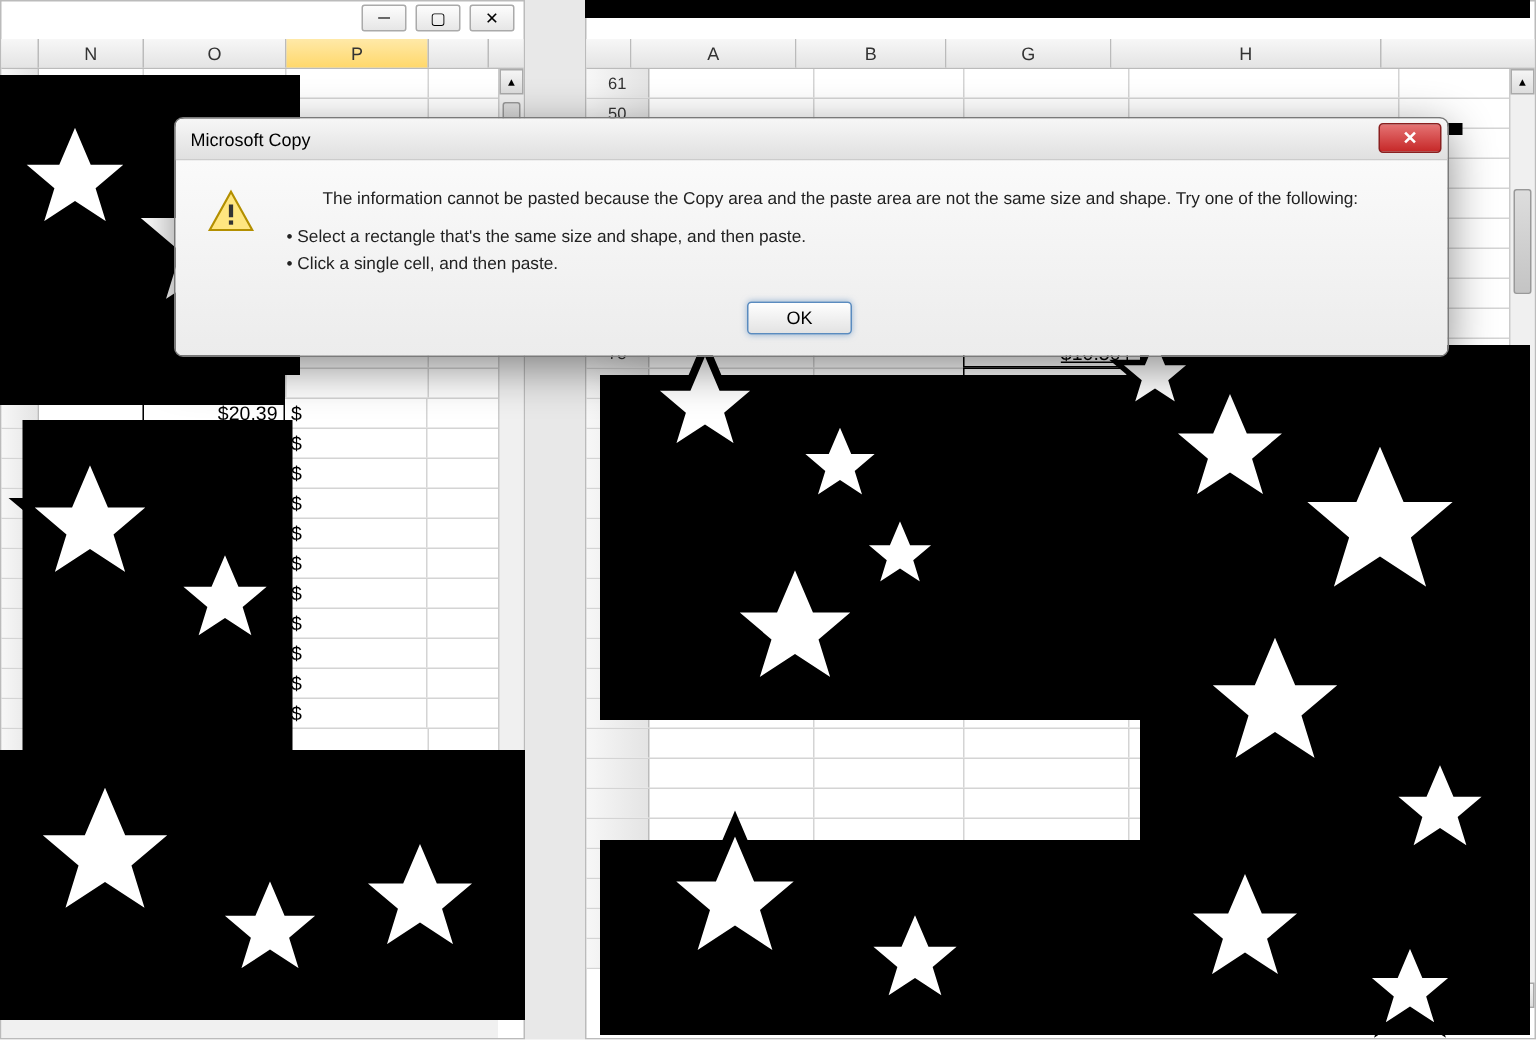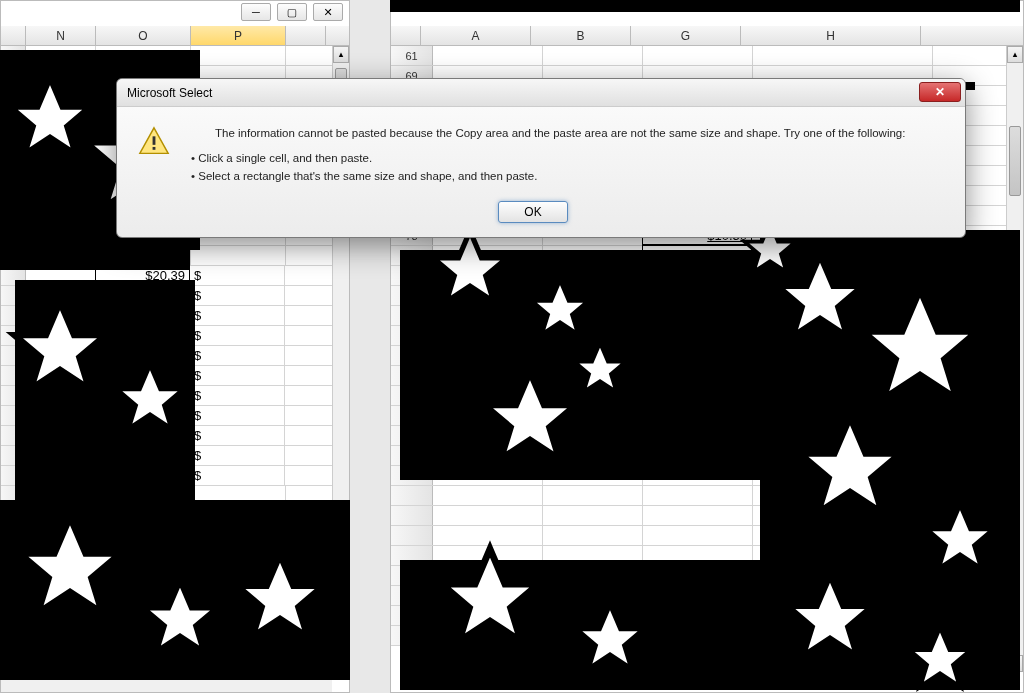--- a/index.html
+++ b/index.html
@@ -489,21 +489,21 @@
 
   <div class="grid-body" id="right-grid">
       <div class="row">
         <div class="row-head">61</div>
         <div class="cell col-A"></div>
         <div class="cell col-B"></div>
         <div class="cell col-G"></div>
         <div class="cell col-H"></div>
       </div>
       <div class="row">
-        <div class="row-head">69</div>
+        <div class="row-head">50</div>
         <div class="cell col-A"></div>
         <div class="cell col-B"></div>
         <div class="cell col-G"></div>
         <div class="cell col-H"></div>
       </div>
       <div class="row">
         <div class="row-head">70</div>
         <div class="cell col-A"></div>
         <div class="cell col-B"></div>
         <div class="cell col-G"></div>
@@ -745,33 +745,33 @@
     <use href="#star" transform="translate(960,540) scale(1.2)"></use>
     <use href="#star" transform="translate(830,620) scale(1.5)"></use>
     <use href="#star" transform="translate(940,660) scale(1.1)"></use>
     <use href="#star" transform="translate(770,250) scale(0.9)"></use>
   </g>
 </svg>
 </div>
 
 <div class="dialog">
   <div class="dialog-titlebar">
-    <span>Microsoft Select</span>
+    <span>Microsoft Copy</span>
     <div class="dialog-close">✕</div>
   </div>
   <div class="dialog-body">
     <svg class="warn-icon" viewBox="0 0 48 48">
       <path d="M24 4 L44 40 L4 40 Z" fill="#ffe680" stroke="#b38f00" stroke-width="2"></path>
       <rect x="22" y="16" width="4" height="12" fill="#333"></rect>
       <rect x="22" y="31" width="4" height="4" fill="#333"></rect>
     </svg>
     <div class="dialog-text">
       <p>The information cannot be pasted because the Copy area and the paste area are not the same size and shape. Try one of the following:</p>
       <ul>
+        <li>Select a rectangle that's the same size and shape, and then paste.</li>
         <li>Click a single cell, and then paste.</li>
-        <li>Select a rectangle that's the same size and shape, and then paste.</li>
       </ul>
     </div>
   </div>
   <div class="dialog-footer">
     <button class="ok-btn">OK</button>
   </div>
 </div>
 
 </body></html>

